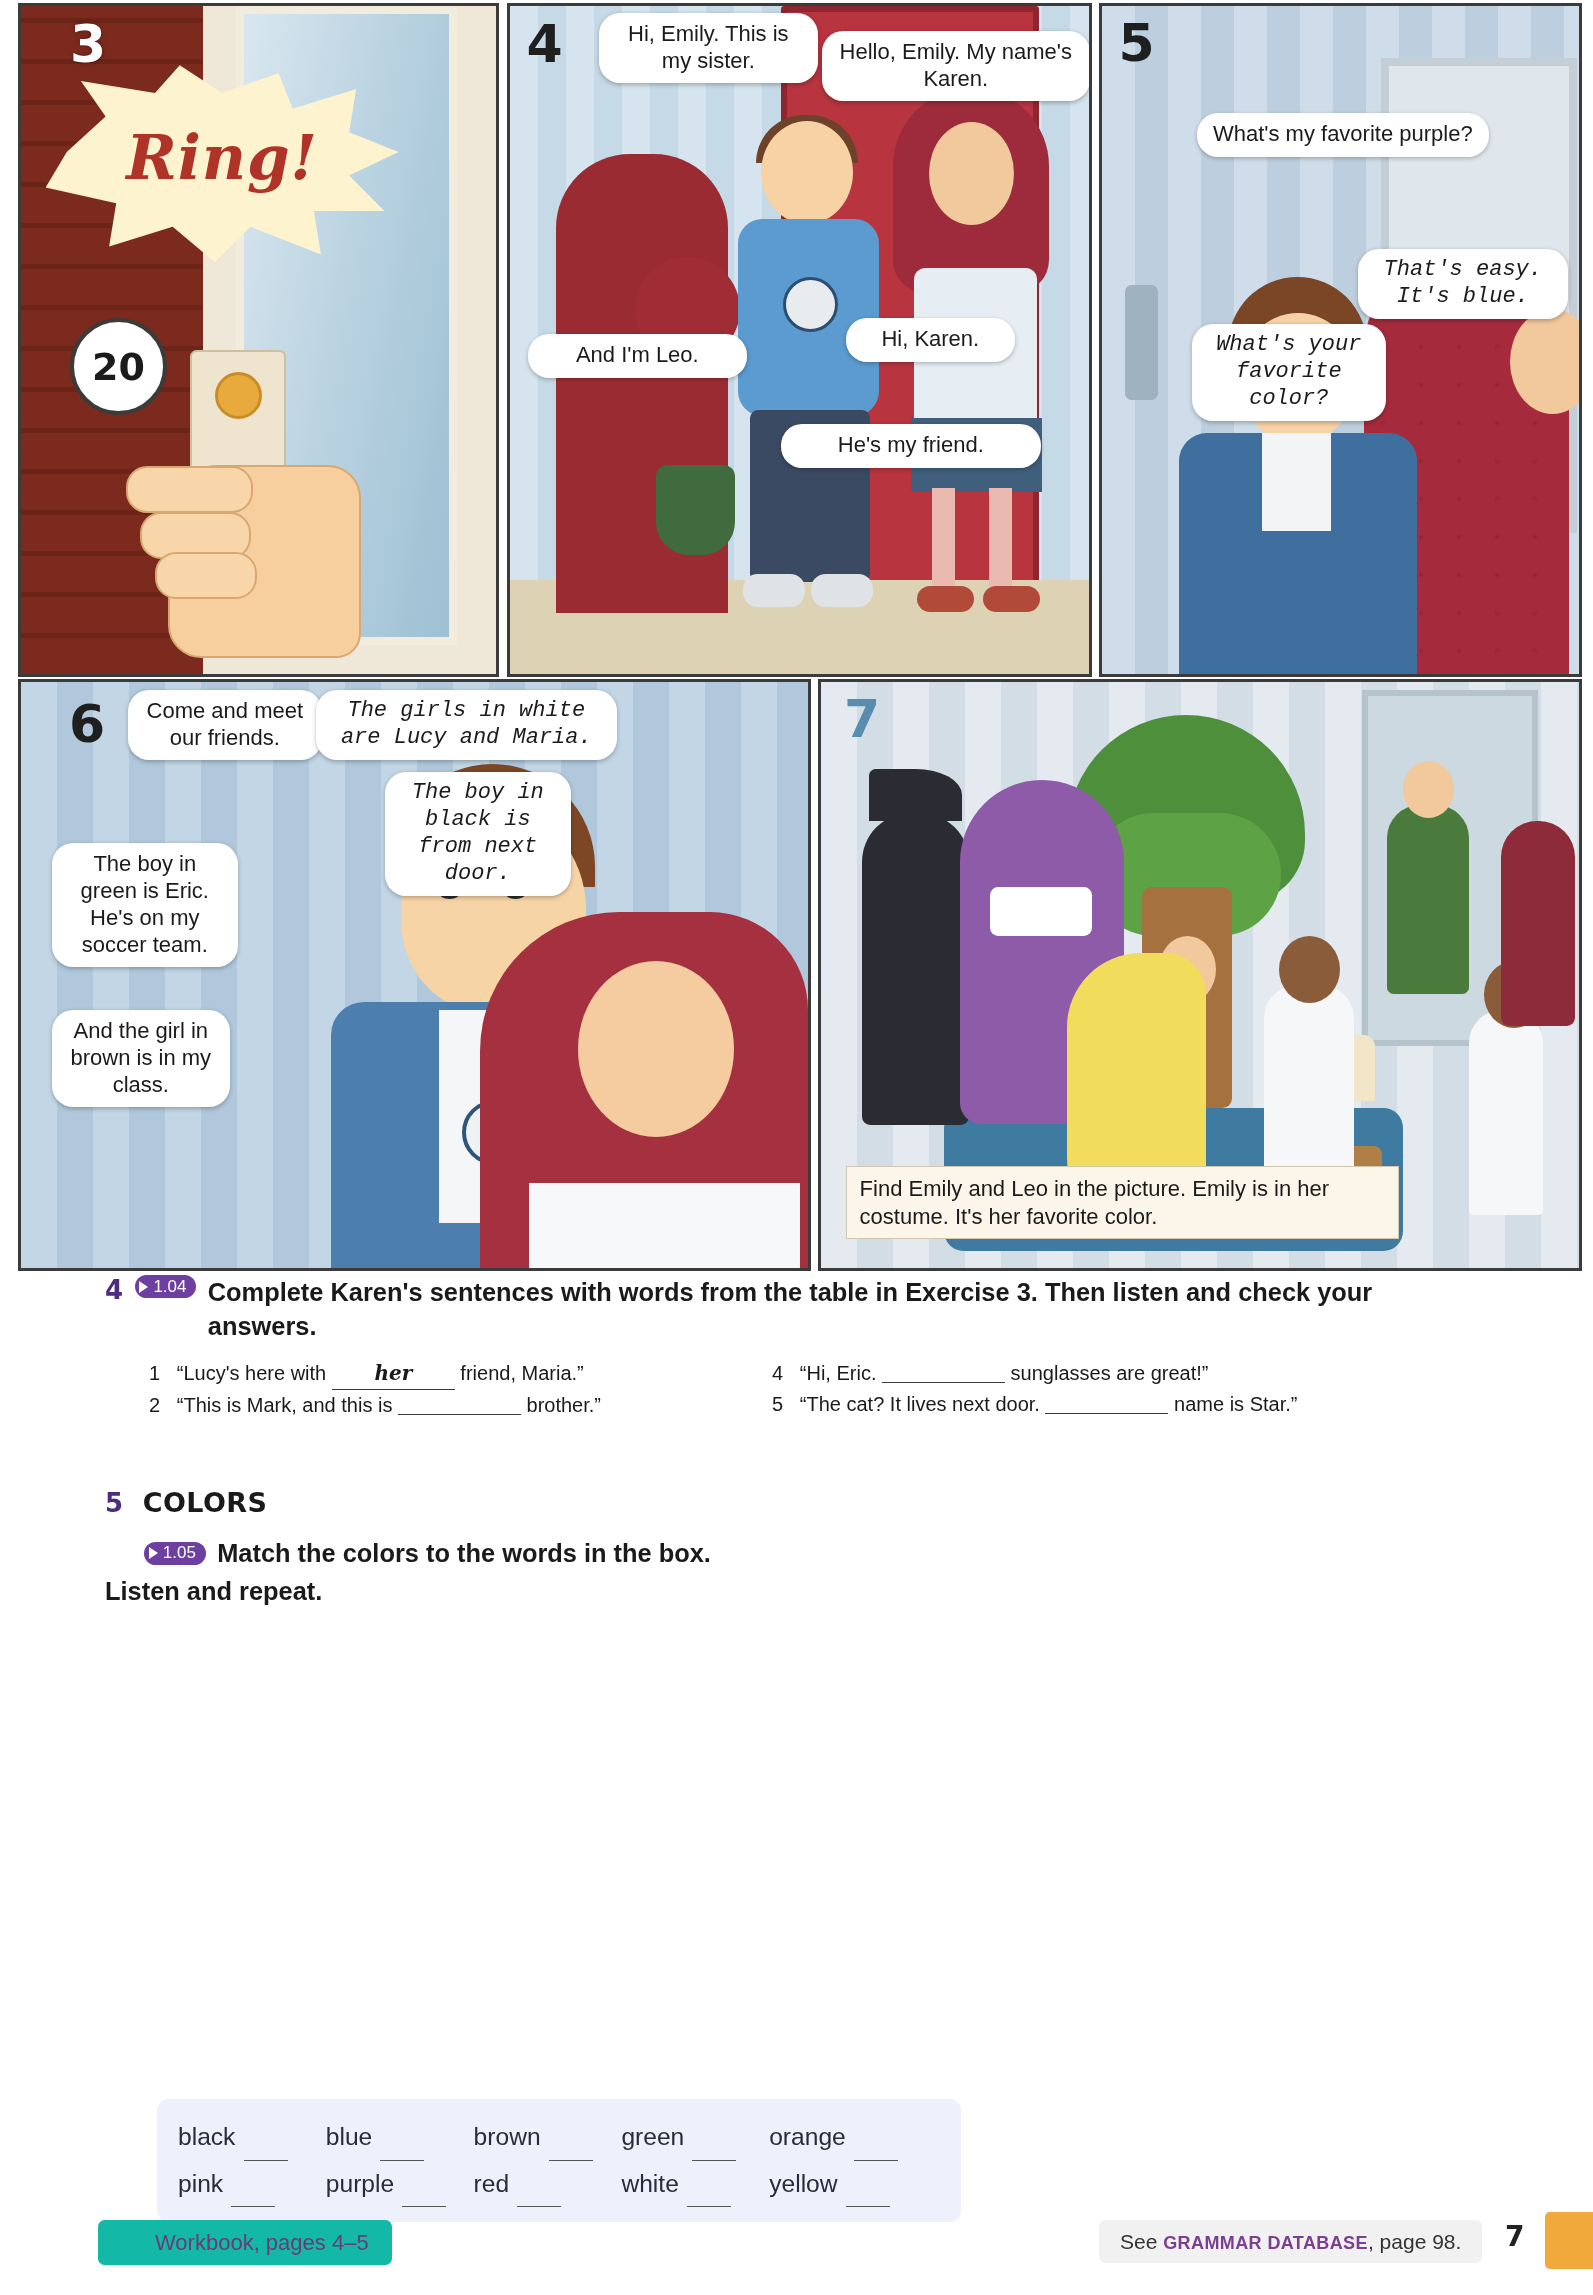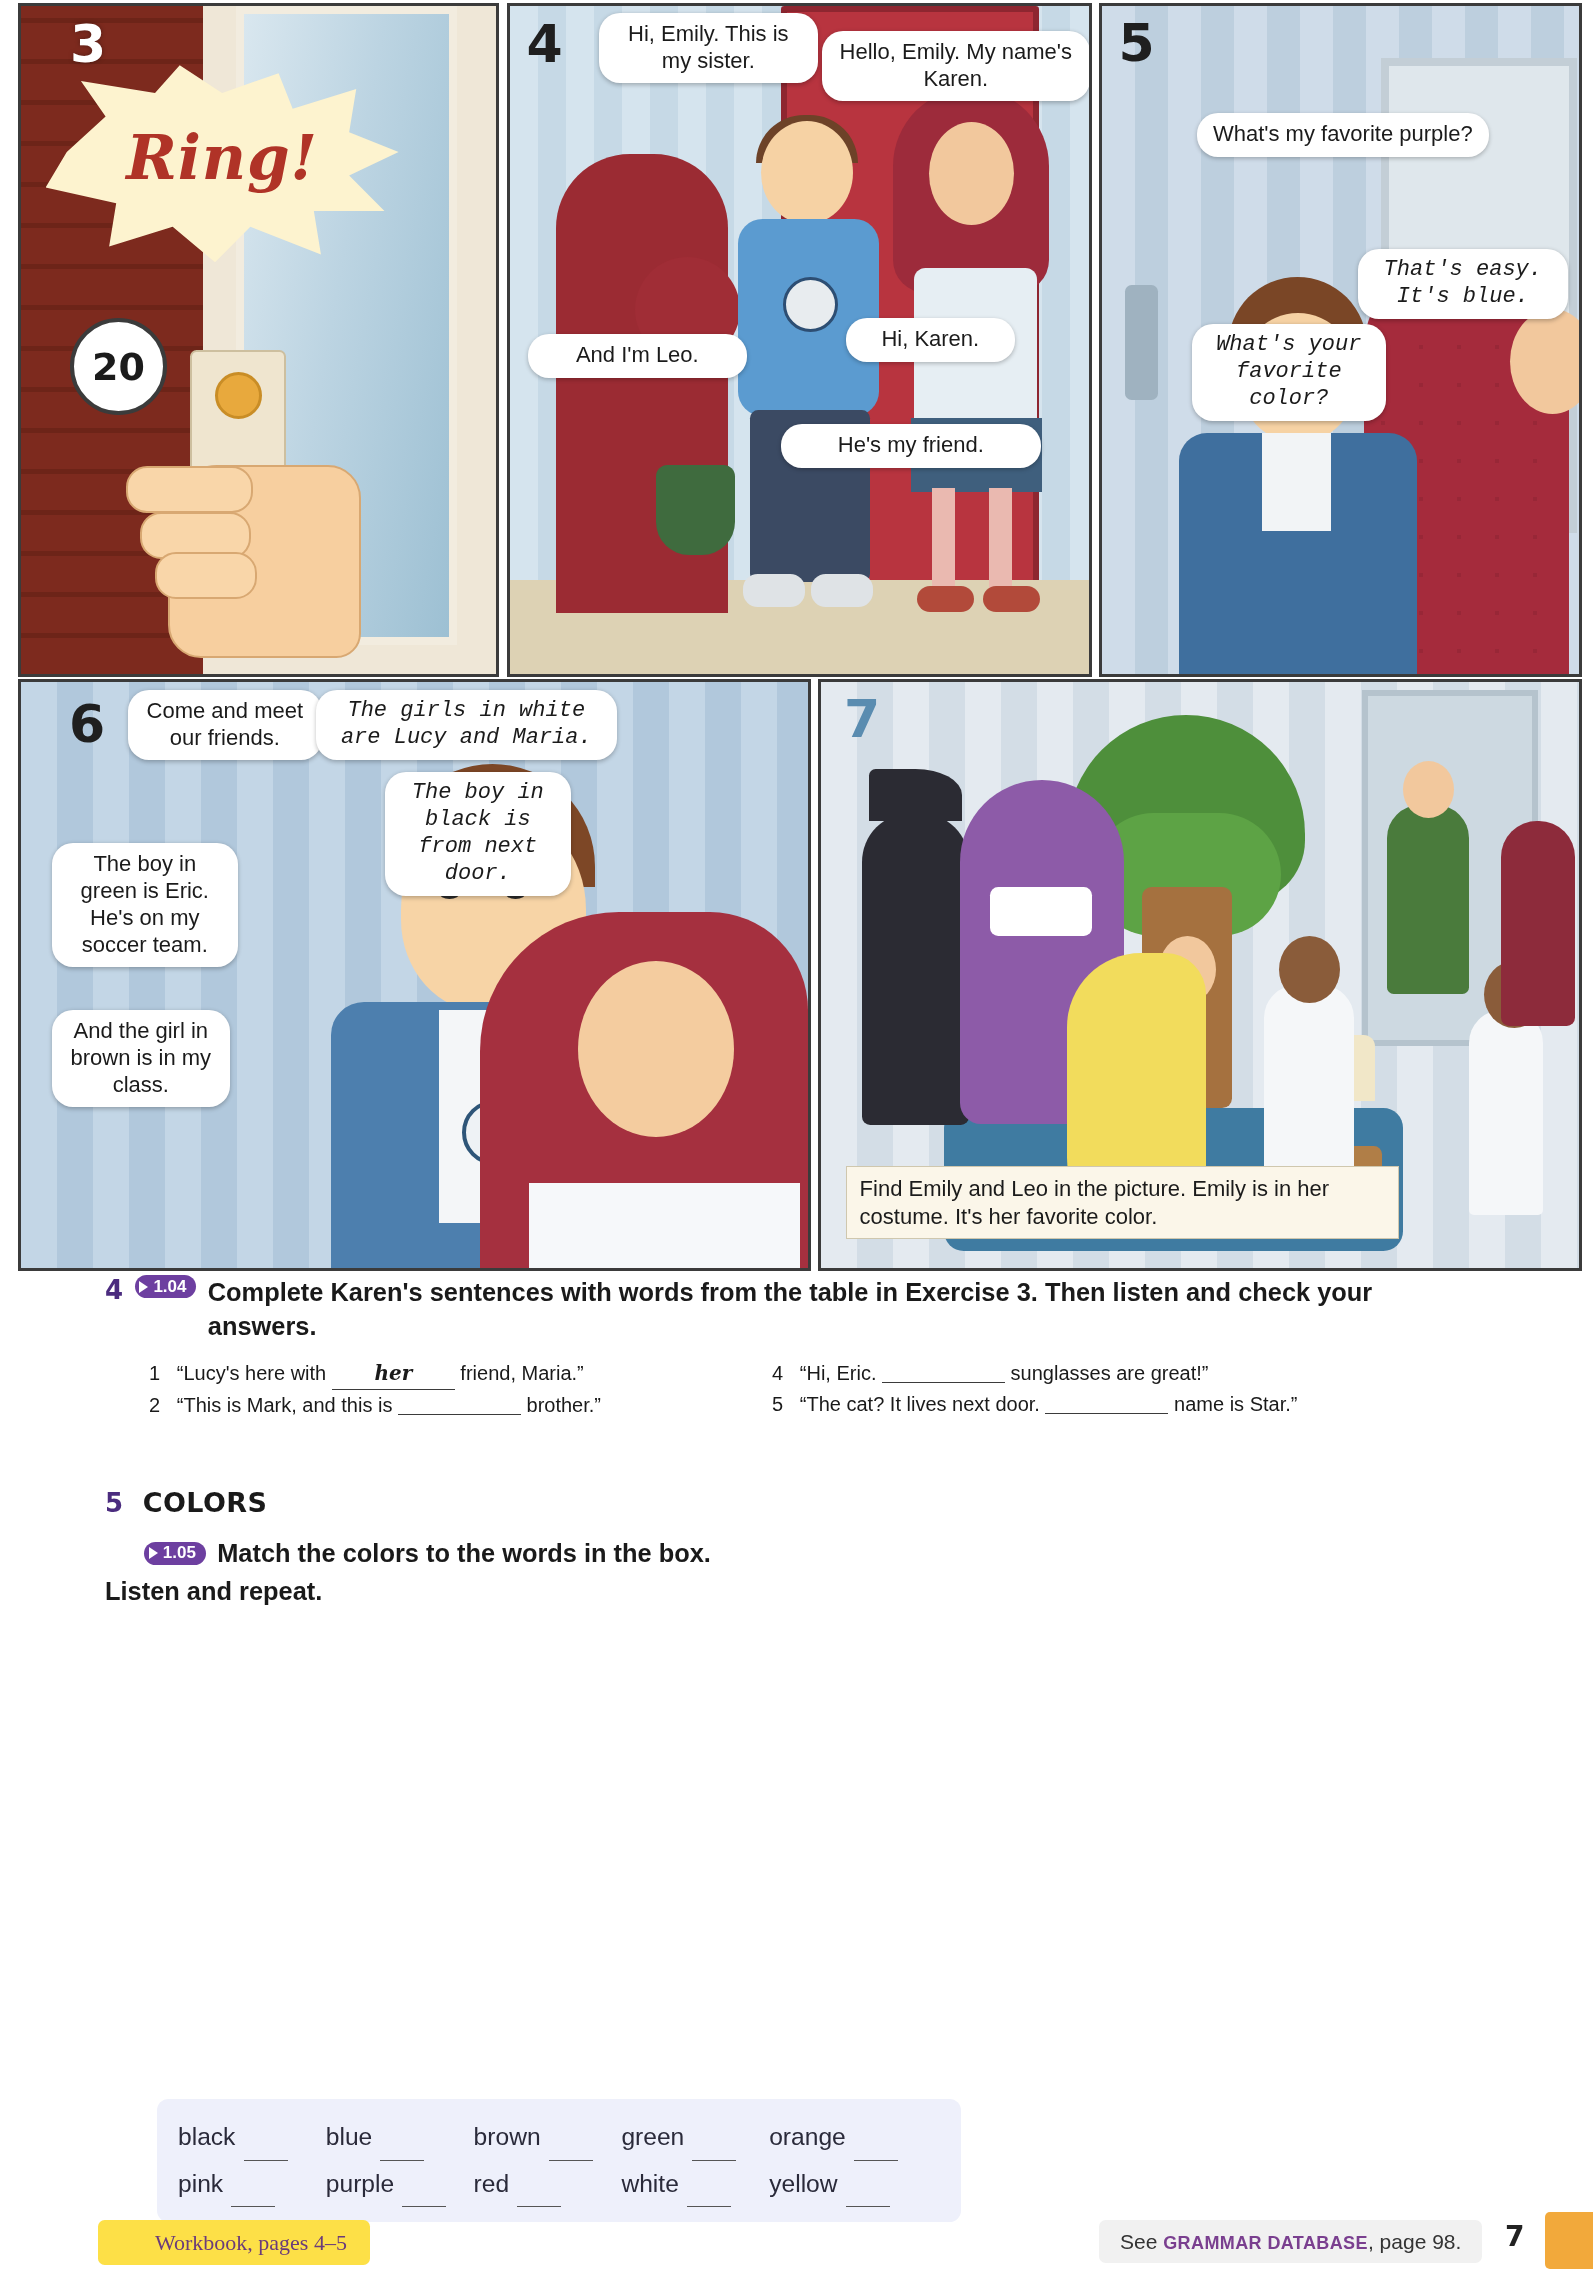--- a/index.html
+++ b/index.html
@@ -147,21 +147,21 @@
   .robin{position:absolute;left:566px;top:123px;width:82px;height:189px;background:#4a7b3c;border-radius:33px 33px 6.6px 6.6px;}
   .robin .hd{position:absolute;left:16.4px;top:-44px;width:51px;height:57px;border-radius:50%;background:#f2c89d;}
   .rider{position:absolute;left:680px;top:139px;width:74px;height:205px;background:#8d2b3b;border-radius:36px 36px 8.2px 8.2px;}
 
   
   .ex{position:absolute;left:0;top:1275px;width:1594px;}
   .exnum{font-family:"DejaVu Sans",sans-serif;font-weight:bold;font-size:26px;color:#4b2c7f;}
   .audio{
     display:inline-flex;align-items:center;gap:4.9px;
     background:#6d3fa0;color:#fff;border-radius:13px;padding:1.6px 9.8px 1.6px 4.9px;
-    font-size:17px;font-weight:bold;vertical-align:1.6px;
+    font-size:17px;font-weight:normal;vertical-align:1.6px;
   }
   .audio .tri{width:0;height:0;border-left:9.8px solid #fff;border-top:6.6px solid transparent;border-bottom:6.6px solid transparent;}
   .instr{font-size:25.4px;font-weight:bold;line-height:1.35;}
   .line{font-size:20px;line-height:1.55;}
   .blank{display:inline-block;border-bottom:1.6px solid #3b3b3b;min-width:123px;height:1.15em;vertical-align:-2.5px;}
   .ans{display:inline-block;border-bottom:1.6px solid #3b3b3b;min-width:123px;text-align:center;
        font-family:"DejaVu Serif",serif;font-style:italic;font-weight:bold;}
   .hdr{font-family:"DejaVu Sans",sans-serif;font-weight:bold;font-size:27px;letter-spacing:0.4px;}
 
   
@@ -169,22 +169,22 @@
     position:absolute;background:#eef0fb;border-radius:11.5px;
     padding:14.8px 21px;font-size:24.6px;line-height:1.9;color:#2a2a3a;
   }
   .wb-row{display:flex;gap:9.8px;}
   .wb-cell{display:flex;align-items:flex-end;gap:8.2px;width:138px;}
   .wb-cell .ul{display:inline-block;width:44px;border-bottom:1.6px solid #555;height:1em;}
 
   
   .footer{position:absolute;left:0;top:2205px;width:1594px;height:90px;}
   .wbtag{
-    position:absolute;left:98px;top:14.8px;background:#fde047;border-radius:6.6px;
-    padding:9.8px 23px 9.8px 57px;font-size:22px;color:#6a3b7a;font-family:Liberation Serif, serif;
+    position:absolute;left:98px;top:14.8px;background:#14b8a6;border-radius:6.6px;
+    padding:9.8px 23px 9.8px 57px;font-size:22px;color:#6a3b7a;
   }
   .chev{position:absolute;left:105px;top:21px;font-size:28px;color:#c9a2d6;letter-spacing:-4.9px;}
   .gdb{position:absolute;left:1099px;top:14.8px;background:#f1f1f1;border-radius:6.6px;padding:9.8px 21px;font-size:21px;color:#333;}
   .gdb .small{font-size:18px;font-weight:bold;color:#7a3f8f;letter-spacing:0.4px;}
   .pagenum{position:absolute;left:1505px;top:14.8px;font-family:"DejaVu Sans",sans-serif;font-weight:bold;font-size:28px;color:#222;}
   .corner{position:absolute;left:1545px;top:6.6px;width:49px;height:57px;background:#f2a93b;border-radius:4.9px 0 0 4.9px;}
 </style>
 </head>
 <body>
 

